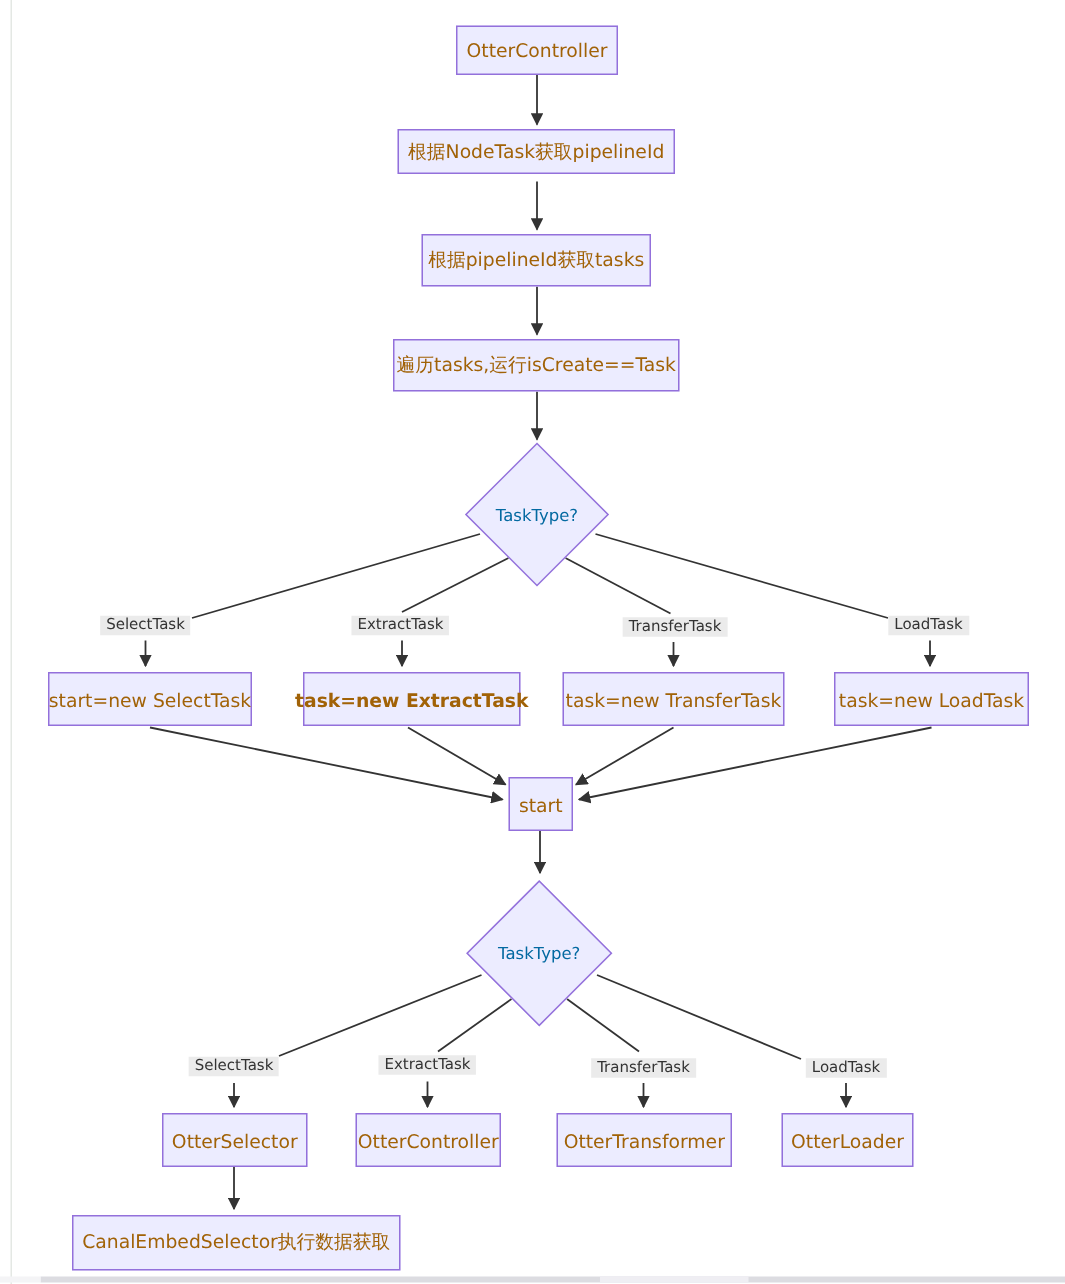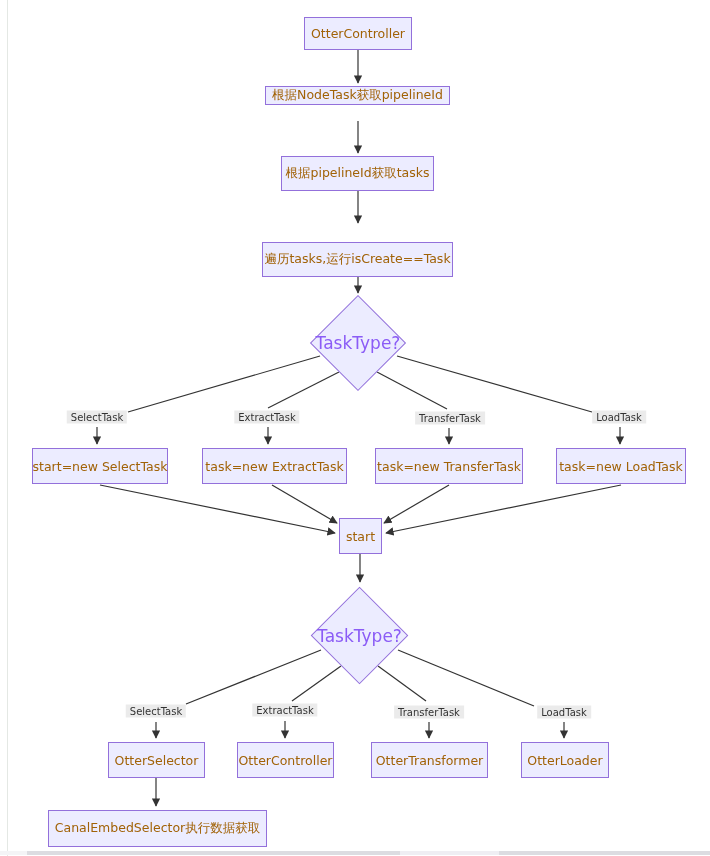--- a/index.html
+++ b/index.html
@@ -28,21 +28,21 @@
   .diamond-shape {
     position:absolute;
     background:#ECECFF;
     border:1px solid #9370DB;
     transform:rotate(45deg);
     box-sizing:border-box;
   }
   .diamond-label {
     position:absolute; left:0; top:0; right:0; bottom:0;
     display:flex; align-items:center; justify-content:center;
-    color:#8b5cf6; font-size:17px; white-space:nowrap;
+    color:#0369a1; font-size:11px; white-space:nowrap;
   }
   .edge-label {
     position:absolute; z-index:3;
     transform:translate(-50%,-50%);
     background:rgba(232,232,232,0.85);
     color:#333333;
     font-size:10px;
     padding:1px 4px;
     white-space:nowrap;
   }
@@ -108,36 +108,36 @@
       <line x1="156" y1="722" x2="156" y2="738" marker-end="url(#arrowhead)"></line>
       <line x1="285" y1="721" x2="285" y2="738" marker-end="url(#arrowhead)"></line>
       <line x1="429" y1="722" x2="429" y2="738" marker-end="url(#arrowhead)"></line>
       <line x1="564" y1="722" x2="564" y2="738" marker-end="url(#arrowhead)"></line>
 
       <line x1="156" y1="778" x2="156" y2="806" marker-end="url(#arrowhead)"></line>
     </g>
   </svg>
 
   <div class="node" style="left:304px; top:17px;  width:108px; height:33px;">OtterController</div>
-  <div class="node" style="left:265px; top:86px;  width:185px; height:19px;">根据NodeTask获取pipelineId</div>
+  <div class="node" style="left:265px; top:86px;  width:185px; height:30px;">根据NodeTask获取pipelineId</div>
   <div class="node" style="left:281px; top:156px; width:153px; height:35px;text-align:right;">根据pipelineId获取tasks</div>
-  <div class="node" style="left:262px; top:242px; width:191px; height:35px;">遍历tasks,运行isCreate==Task</div>
+  <div class="node" style="left:262px; top:226px; width:191px; height:35px;">遍历tasks,运行isCreate==Task</div>
 
   <div class="diamond-wrap" style="left:310px; top:295px; width:96px; height:96px;">
     <div class="diamond-shape" style="left:14px; top:14px; width:68px; height:68px;"></div>
     <div class="diamond-label">TaskType?</div>
   </div>
 
   <div class="edge-label" style="left:97px;  top:417px;">SelectTask</div>
   <div class="edge-label" style="left:267px; top:417px;">ExtractTask</div>
   <div class="edge-label" style="left:450px; top:418px;">TransferTask</div>
   <div class="edge-label" style="left:619px; top:417px;">LoadTask</div>
 
   <div class="node" style="left:32px;  top:448px; width:136px; height:36px;">start=new SelectTask</div>
-  <div class="node" style="left:202px; top:448px; width:145px; height:36px;">task=new ExtractTask</div>
+  <div class="node" style="left:202px; top:448px; width:145px; height:36px;font-weight:bold;">task=new ExtractTask</div>
   <div class="node" style="left:375px; top:448px; width:148px; height:36px;">task=new TransferTask</div>
   <div class="node" style="left:556px; top:448px; width:130px; height:36px;">task=new LoadTask</div>
 
   <div class="node" style="left:339px; top:518px; width:43px; height:36px;">start</div>
 
   <div class="diamond-wrap" style="left:311px; top:587px; width:97px; height:97px;">
     <div class="diamond-shape" style="left:14px; top:14px; width:69px; height:69px;"></div>
     <div class="diamond-label">TaskType?</div>
   </div>
 

